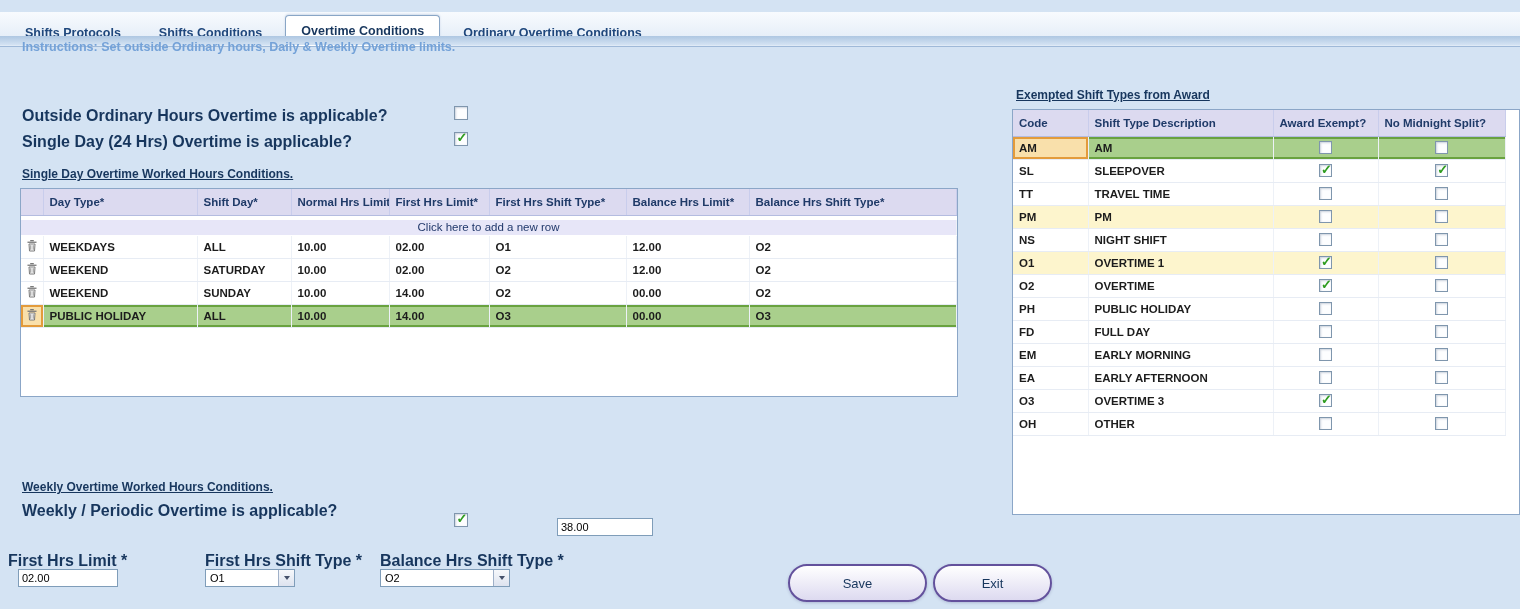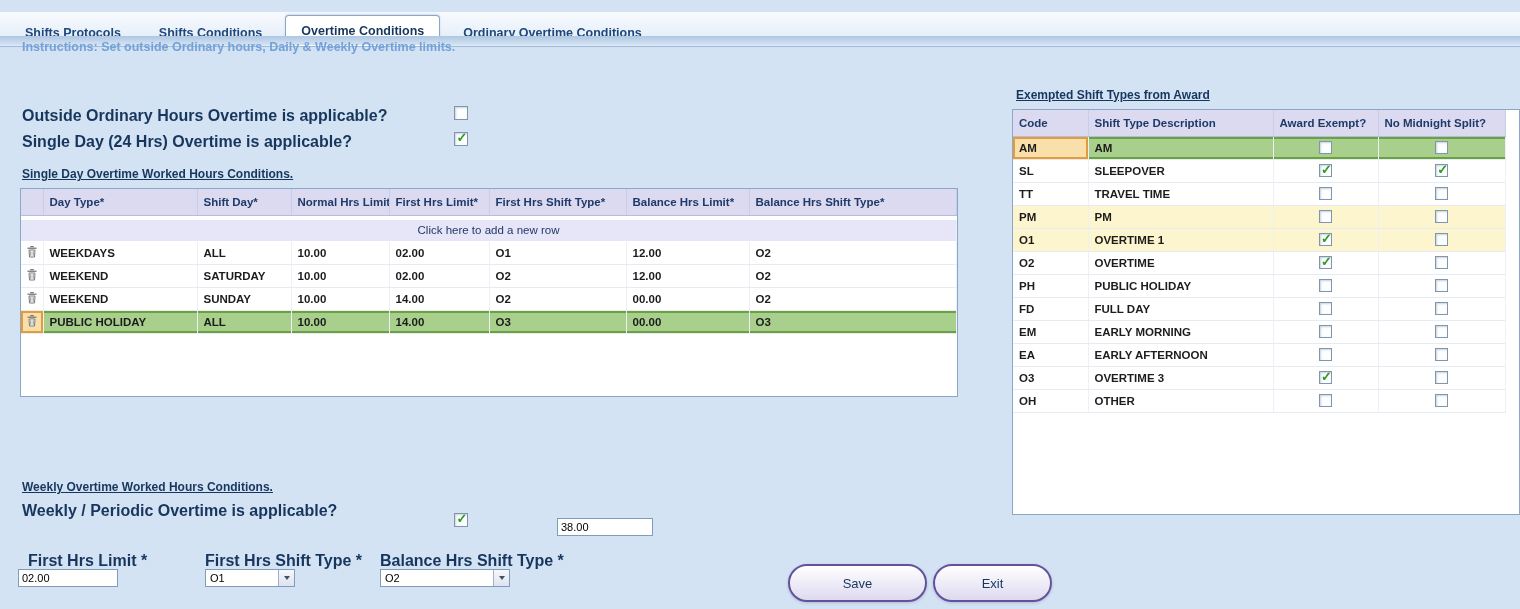--- a/index.html
+++ b/index.html
@@ -22,21 +22,21 @@
   .cb.on::after { content:"\2713"; position:absolute; left:0; top:-3px; width:14px; text-align:center; font-size:13px; font-weight:bold; color:#2f9c20; }
   .cbi { position:relative; display:inline-block; width:13px; height:13px; background:#fdfeff; border:1px solid #7f96ad; box-shadow:inset 1px 1px 2px rgba(90,110,140,.3); vertical-align:middle; cursor:pointer; }
   .cbi.on::after { content:"\2713"; position:absolute; left:0; top:-3px; width:13px; text-align:center; font-size:13px; font-weight:bold; color:#2f9c20; }
 
   
   .panel { position:absolute; background:#fff; border:1px solid #8ba6c7; }
   table.grid { border-collapse:collapse; table-layout:fixed; }
   .grid th { background:#dcdaf0; color:#1f3a68; font-size:11.5px; font-weight:bold; text-align:left; padding:5px 6px; border-right:1px solid #c9cdec; border-bottom:1px solid #b4bce0; height:26px; overflow:hidden; white-space:nowrap; cursor:pointer; }
   .grid td { font-size:11.5px; font-weight:bold; color:#1c1c1c; padding:0 6px; height:23px; border-bottom:1px solid #e7ecf4; border-right:1px solid #edf1f7; overflow:hidden; white-space:nowrap; }
   tr.spacer td { height:5px; border:none; padding:0; background:#fff; }
-  tr.addrow td { background:#e7e6f8; color:#21386b; font-weight:normal; text-align:center; height:21px; border-bottom:1px solid #fff; cursor:pointer; }
+  tr.addrow td { background:#e7e6f8; color:#21386b; font-weight:normal; text-align:center; height:15px; border-bottom:1px solid #fff; cursor:pointer; }
   td.delcol { text-align:center; padding:0; }
   tr.sel td { background:#a9cf8c; box-shadow:inset 0 2px 0 #69a23f, inset 0 -2px 0 #69a23f; }
   td.cur { box-shadow:inset 0 0 0 2px #e39b3b !important; background:#f9e0ab !important; }
   tr.yellow td { background:#fdf5cd; }
   td.center { text-align:center; }
 
   
   .txt { position:absolute; height:18px; border:1px solid #7f9db9; background:#fff; font-family:"Liberation Sans", sans-serif; font-size:11px; color:#000; padding:0 3px; }
   .combo { position:absolute; height:18px; border:1px solid #7f9db9; background:#fff; display:flex; align-items:center; cursor:pointer; }
   .combo-text { flex:1; font-size:11px; padding:0 4px; color:#000; }
@@ -204,20 +204,26 @@
             <td>TRAVEL TIME</td>
             <td class="center"><span class="cbi"></span></td>
             <td class="center"><span class="cbi"></span></td>
           </tr>
           <tr class="yellow">
             <td class="">PM</td>
             <td>PM</td>
             <td class="center"><span class="cbi"></span></td>
             <td class="center"><span class="cbi"></span></td>
           </tr>
+          <tr class="">
+            <td class="">NS</td>
+            <td>NIGHT SHIFT</td>
+            <td class="center"><span class="cbi"></span></td>
+            <td class="center"><span class="cbi"></span></td>
+          </tr>
           <tr class="yellow">
             <td class="">O1</td>
             <td>OVERTIME 1</td>
             <td class="center"><span class="cbi on"></span></td>
             <td class="center"><span class="cbi"></span></td>
           </tr>
           <tr class="">
             <td class="">O2</td>
             <td>OVERTIME</td>
             <td class="center"><span class="cbi on"></span></td>
@@ -262,21 +268,21 @@
         </tbody>
     </table>
   </div>
 
   <div class="heading" style="left:22px;top:480px">Weekly Overtime Worked Hours Conditions.</div>
 
   <div class="lbl" style="left:22px;top:502px">Weekly / Periodic Overtime is applicable?</div>
   <span class="cb on" id="cb-weekly" style="left:454px;top:513px"></span>
   <input class="txt" style="left: 557px; top: 518px; width: 96px;" value="38.00">
 
-  <div class="lbl" style="left:28px;top:552px">First Hrs Limit *</div>
+  <div class="lbl" style="left:8px;top:552px">First Hrs Limit *</div>
   <div class="lbl" style="left:205px;top:552px">First Hrs Shift Type *</div>
   <div class="lbl" style="left:380px;top:552px">Balance Hrs Shift Type *</div>
 
   <input class="txt" style="left: 18px; top: 569px; width: 100px;" value="02.00">
 
   <div class="combo" style="left:205px;top:569px;width:90px">
     <span class="combo-text">O1</span>
     <span class="combo-btn">
         <i class="arr"></i>
       </span>

